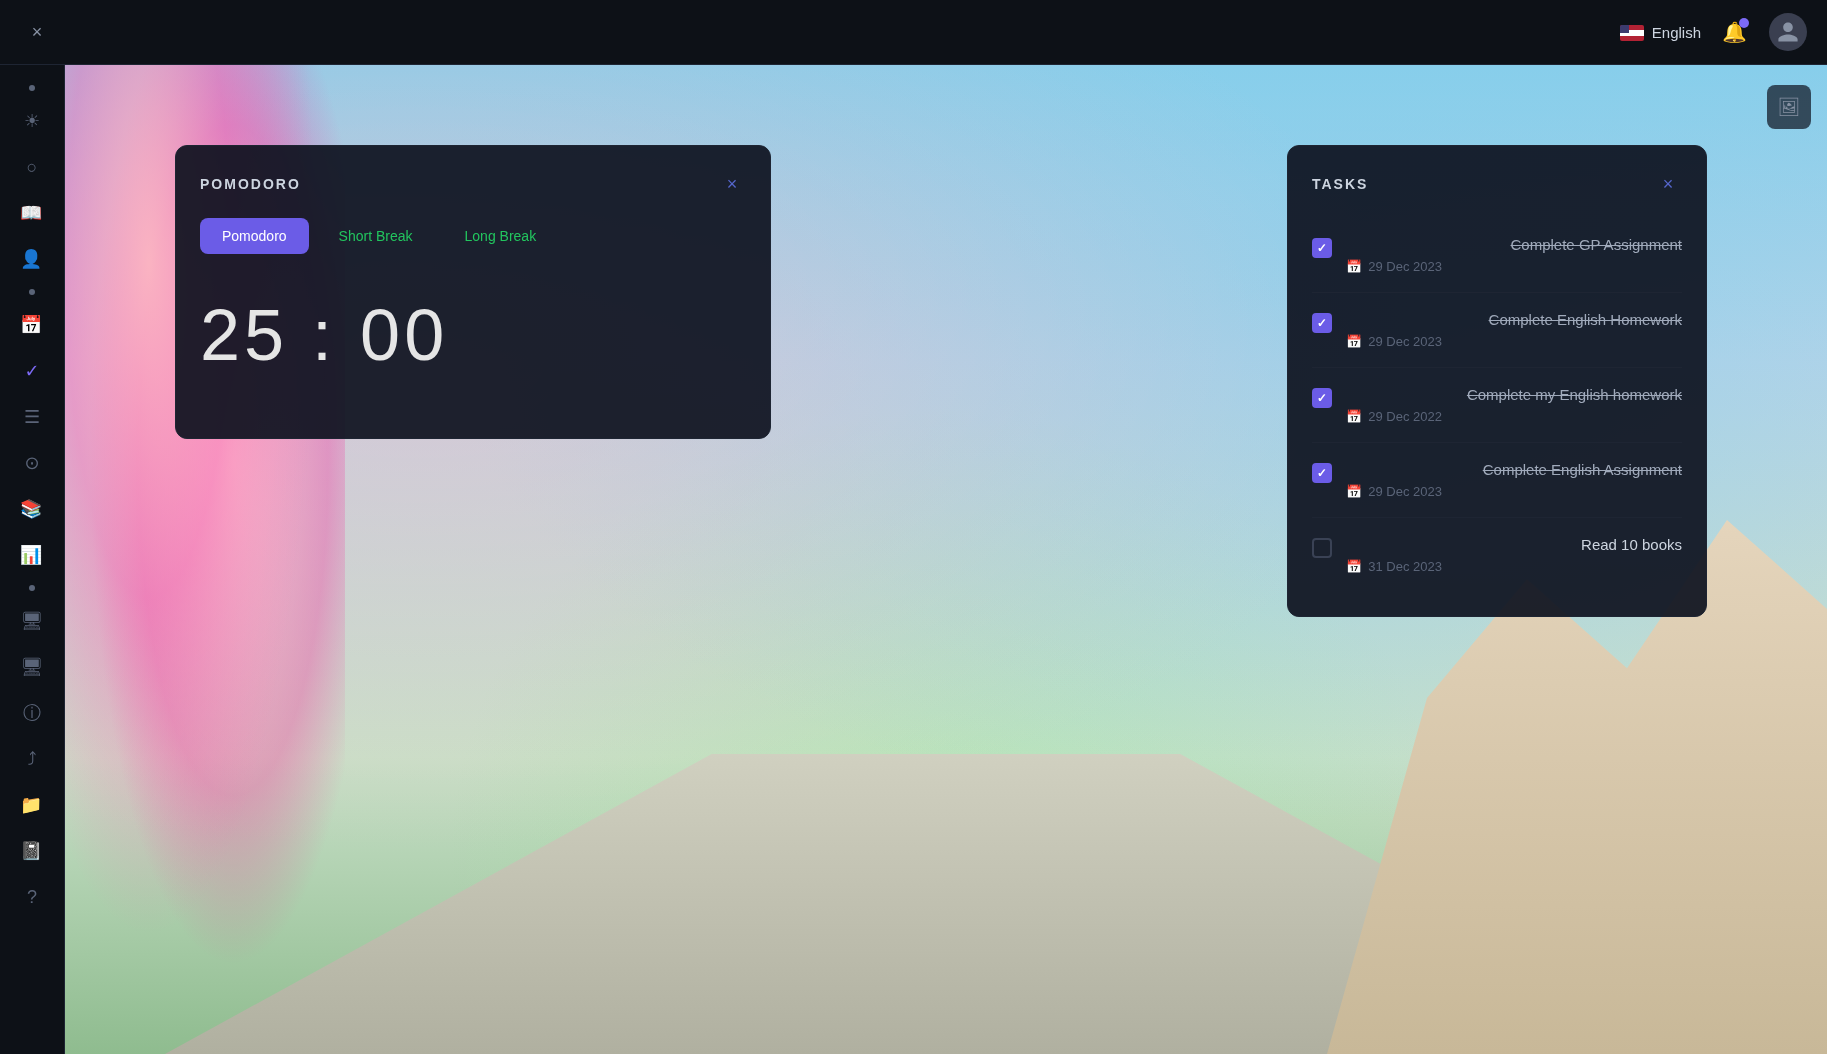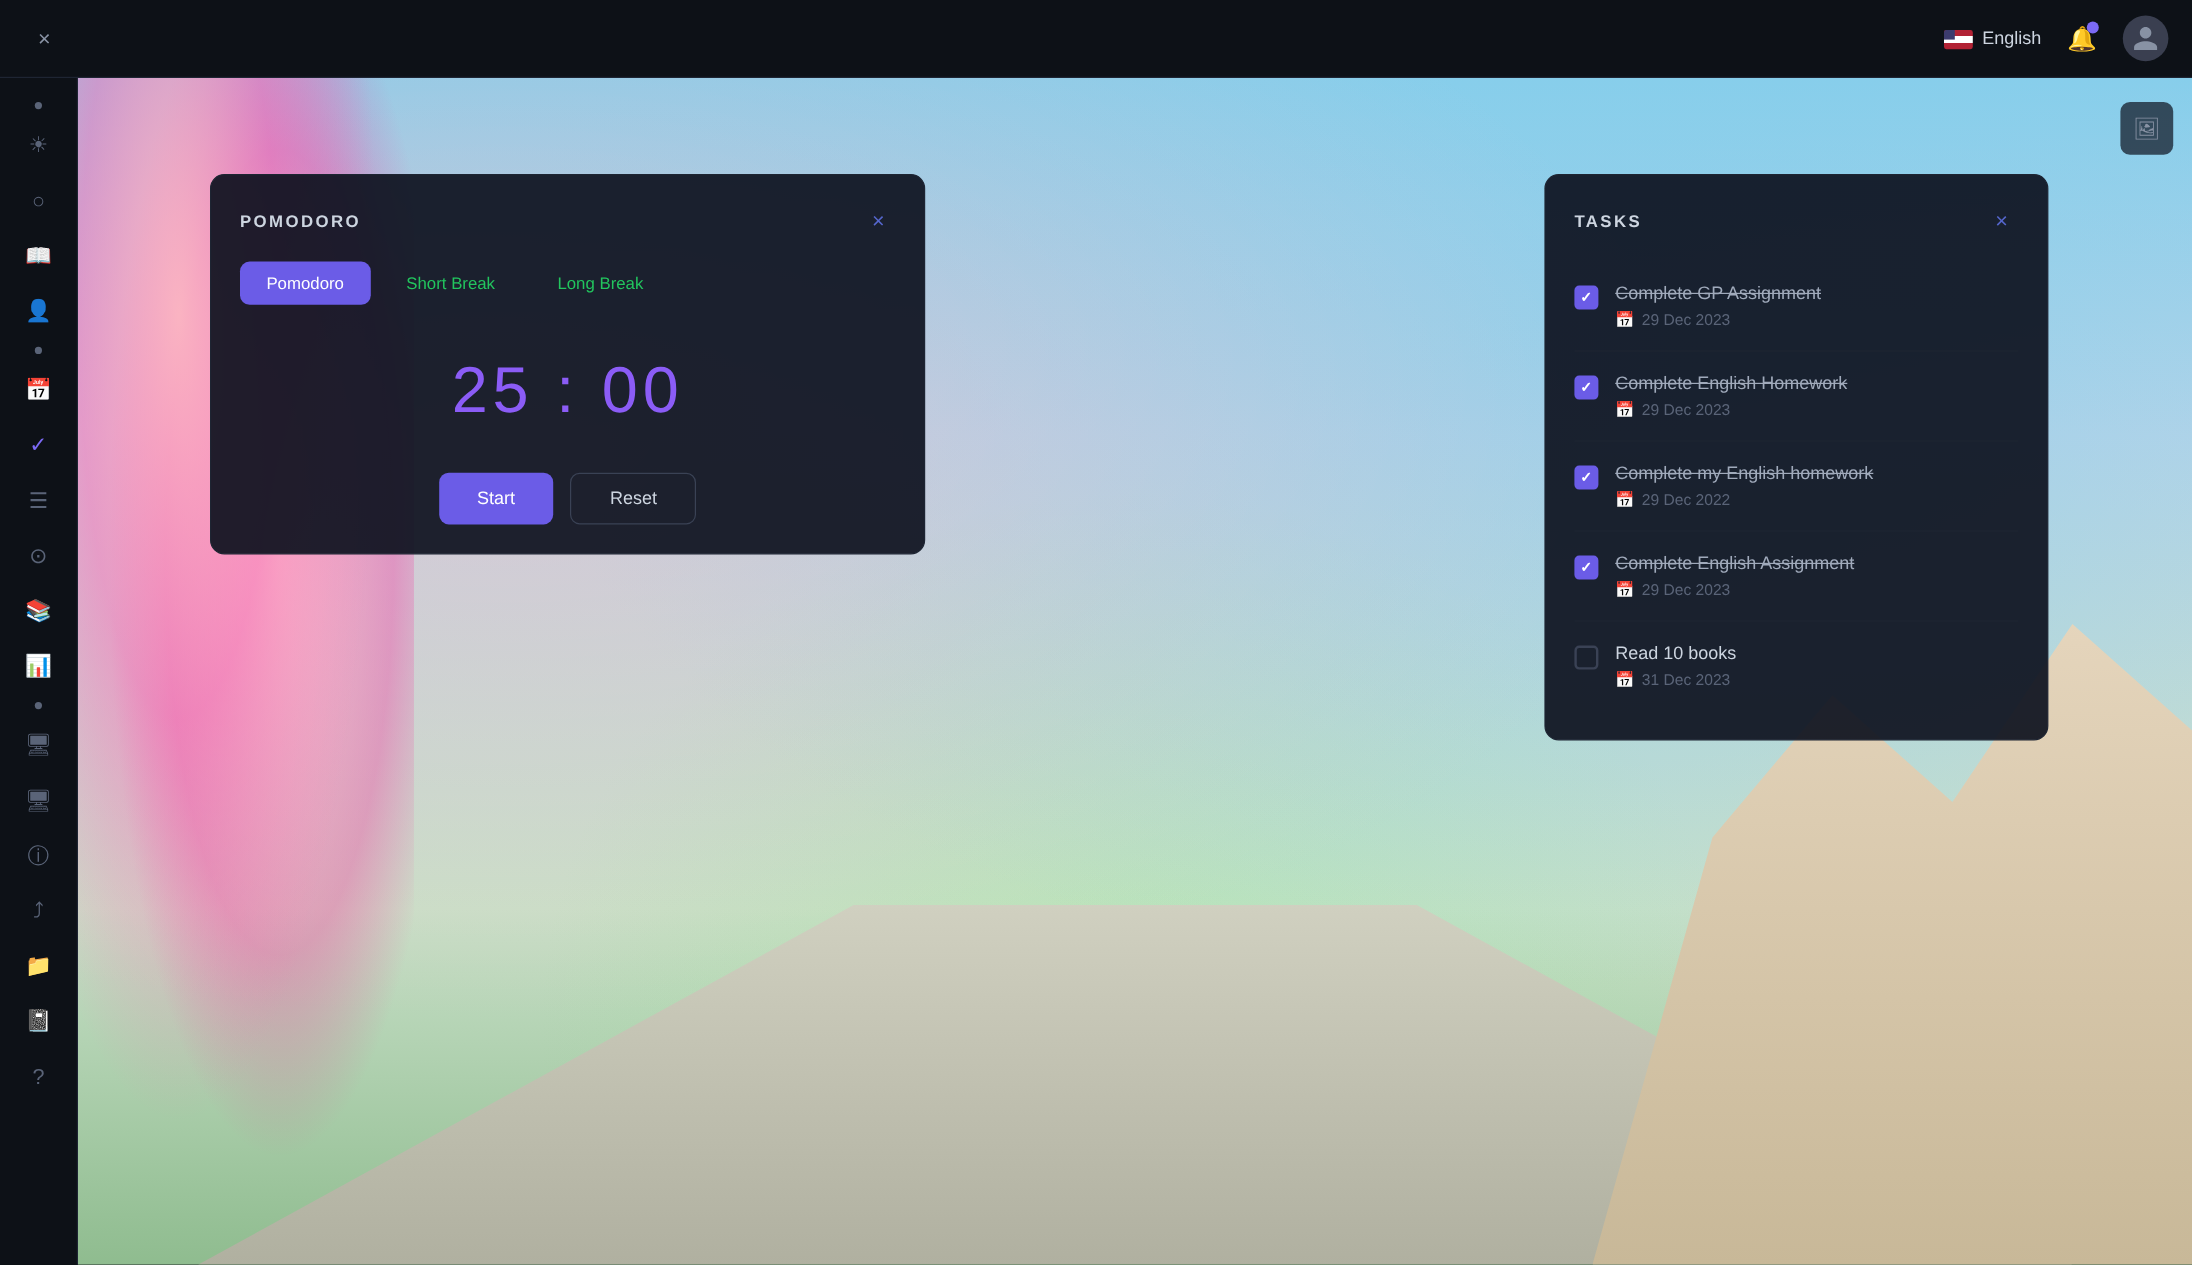--- a/index.html
+++ b/index.html
@@ -242,24 +242,24 @@
     }
     .timer-tab.active {
       background: #6b5ce7;
       color: white;
     }
     .timer-tab.inactive {
       background: transparent;
       color: #22c55e;
     }
     .timer-display {
-      text-align: center;
-      font-size: 54px;
+      text-align: left;
+      font-size: 72px;
       font-weight: 300;
-      color: #8b5cf6;
+      color: #e5e5e5;
       letter-spacing: 4px;
       margin-bottom: 28px;
       padding: 10px 0;
     }
     .timer-buttons {
       display: flex;
       gap: 14px;
       justify-content: center;
     }
     .btn-start {
@@ -292,20 +292,21 @@
       background: rgba(13, 17, 30, 0.92);
       border-radius: 12px;
       padding: 24px;
       z-index: 50;
       border: 1px solid #1e2533;
     }
     .tasks-list {
       display: flex;
       flex-direction: column;
       gap: 0;
+      text-align: right;
     }
     .task-item {
       padding: 18px 0;
       border-bottom: 1px solid #1e2533;
       display: flex;
       align-items: flex-start;
       gap: 14px;
     }
     .task-item:last-child {
       border-bottom: none;
@@ -475,24 +476,20 @@
       <div class="panel-close">
         <span>×</span>
       </div>
     </div>
     <div class="timer-tabs">
       <button class="timer-tab active">Pomodoro</button>
       <button class="timer-tab inactive">Short Break</button>
       <button class="timer-tab inactive">Long Break</button>
     </div>
     <div class="timer-display">25 : 00</div>
-    <div class="timer-buttons">
-      <button class="btn-start">Start</button>
-      <button class="btn-reset">Reset</button>
-    </div>
   </div>
 
   <div class="tasks-panel">
     <div class="panel-header">
       <span class="panel-title">TASKS</span>
       <div class="panel-close">
         <span>×</span>
       </div>
     </div>
     <div class="tasks-list" id="tasks-list">

